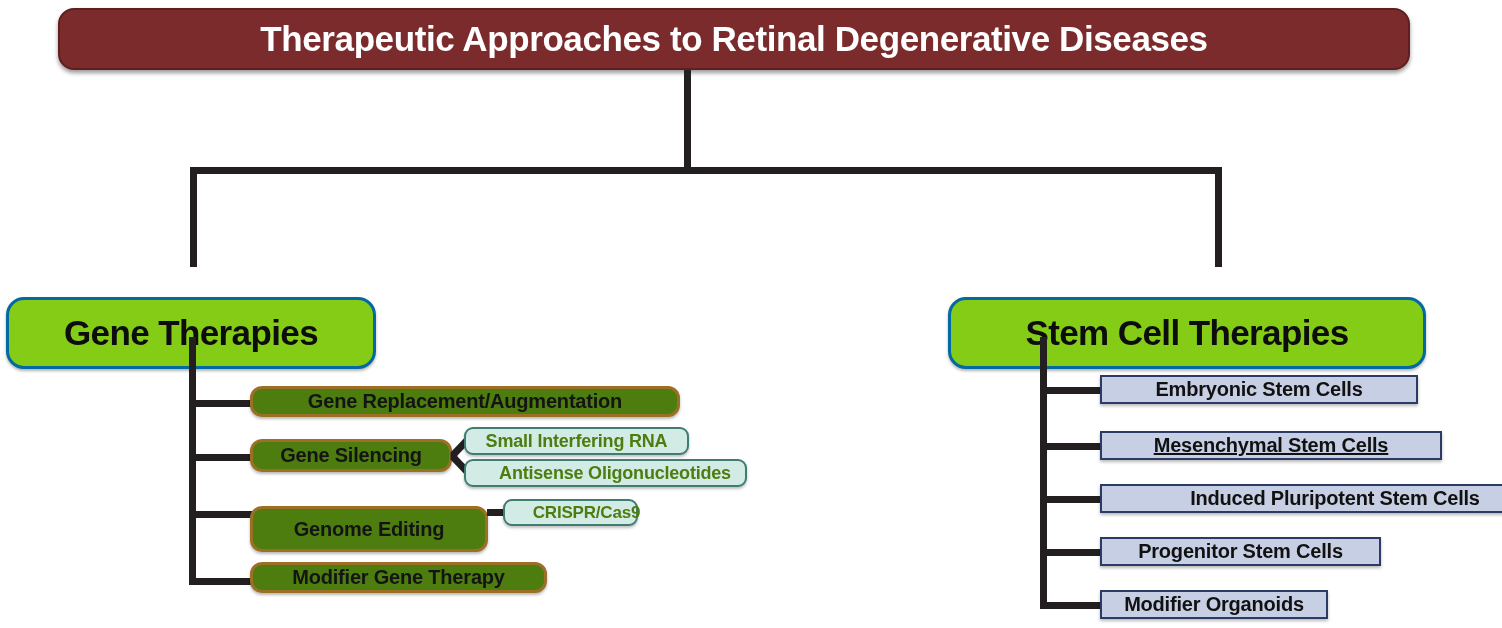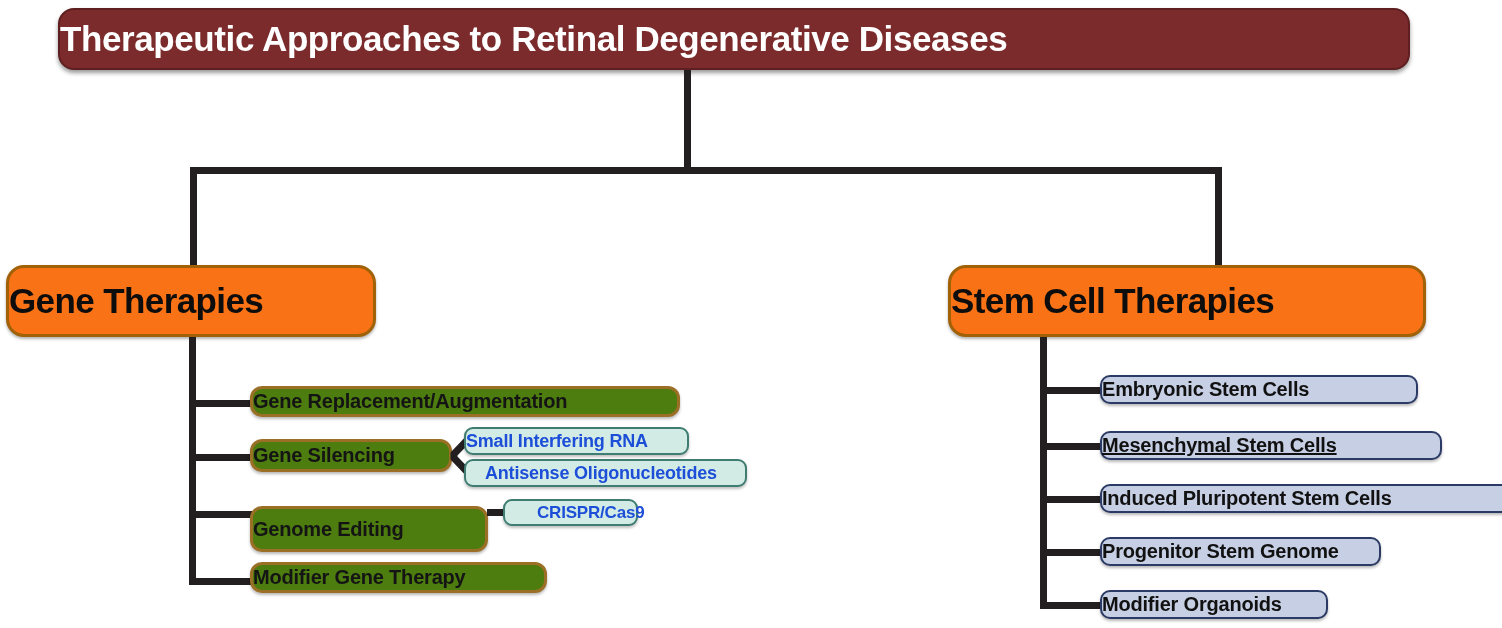--- a/index.html
+++ b/index.html
@@ -13,81 +13,82 @@
 
   
   .ln{position:absolute;background:#231f20;}
   .ln.v{width:7px;}
   .ln.h{height:7px;}
 
   
   .node{
     position:absolute;
     box-sizing:border-box;
-    display:flex;align-items:center;
+    display:flex;align-items:center;justify-content:center;
     text-align:center;
     border-radius:9px;
     white-space:nowrap;
     letter-spacing:-0.2px;
   }
 
   
   .title-node{
     background:#7c2b2c;
     border:2px solid #5f1f20;
     color:#ffffff;
     font-size:35px;
     font-weight:bold;
     border-radius:16px;
     box-shadow:0 3px 4px rgba(0,0,0,.40);
     letter-spacing:-0.4px;
   }
 
   
   .branch-node{
-    background:#f97316;
-    border:3px solid #a16207;
+    background:#84cc16;
+    border:3px solid #0369a1;
     color:#0d0d0d;
     font-size:35px;
     font-weight:bold;
     border-radius:18px;
     box-shadow:0 2px 3px rgba(0,0,0,.30);
     letter-spacing:-0.6px;
+    margin-top:32px;
   }
 
   
   .beige-node{
     background:#4d7c0f;
     border:3px solid #9b6f26;
     color:#141414;
     font-size:20px;
     font-weight:bold;
     border-radius:12px;
     box-shadow:0 2px 3px rgba(0,0,0,.28);
   }
 
   
   .teal-node{
     background:#d2ece5;
     border:2px solid #3f7d72;
-    color:#1d4ed8;
+    color:#4d7c0f;
     font-size:18px;
     font-weight:bold;
     border-radius:9px;
     box-shadow:0 2px 3px rgba(0,0,0,.25);
   }
 
   
   .blue-node{
     background:#c6cfe3;
     border:2px solid #2c3b66;
     color:#111111;
     font-size:20px;
     font-weight:bold;
-    border-radius:10px;
+    border-radius:0;
     box-shadow:0 2px 3px rgba(0,0,0,.28);
   }
 
   .fork{position:absolute;}
 </style>
 </head>
 <body>
 
 <div id="stage">
 
@@ -163,20 +164,20 @@
 
   <div class="node blue-node" style="left:1100px;top:431px;width:342px;height:29px;text-decoration:underline;">
     <span>Mesenchymal Stem Cells</span>
   </div>
 
   <div class="node blue-node" style="left:1100px;top:484px;width:470px;height:29px;">
     <span>Induced Pluripotent Stem Cells</span>
   </div>
 
   <div class="node blue-node" style="left:1100px;top:537px;width:281px;height:29px;">
-    <span>Progenitor Stem Genome</span>
+    <span>Progenitor Stem Cells</span>
   </div>
 
   <div class="node blue-node" style="left:1100px;top:590px;width:228px;height:29px;">
     <span>Modifier Organoids</span>
   </div>
 
 </div>
 
 </body></html>

